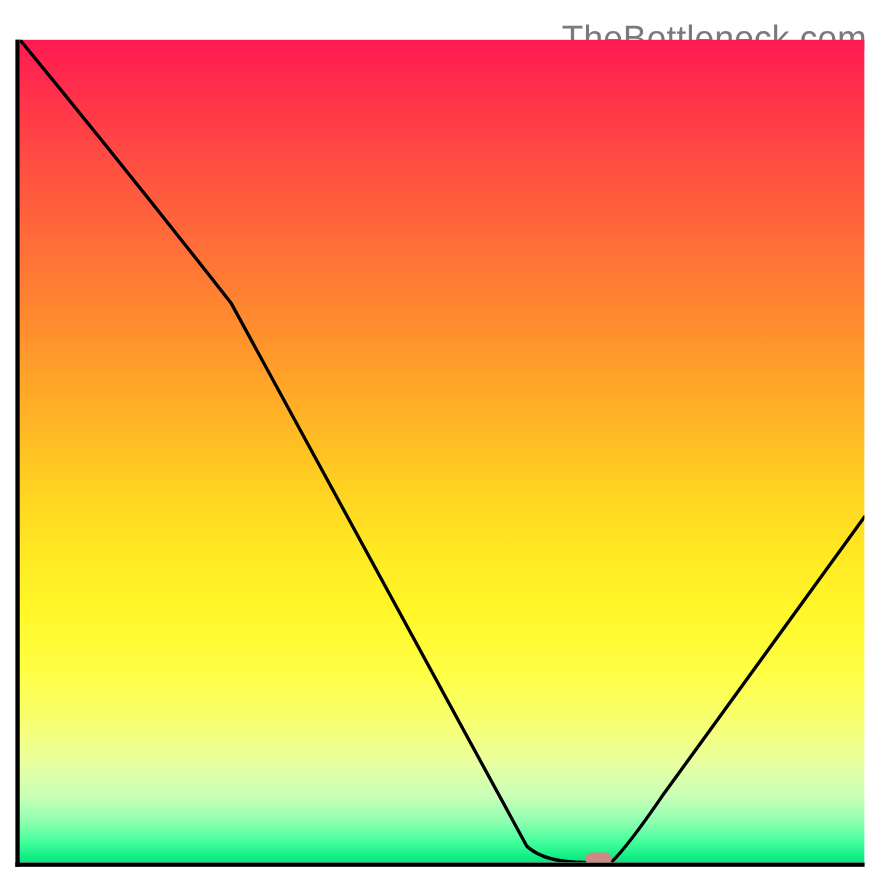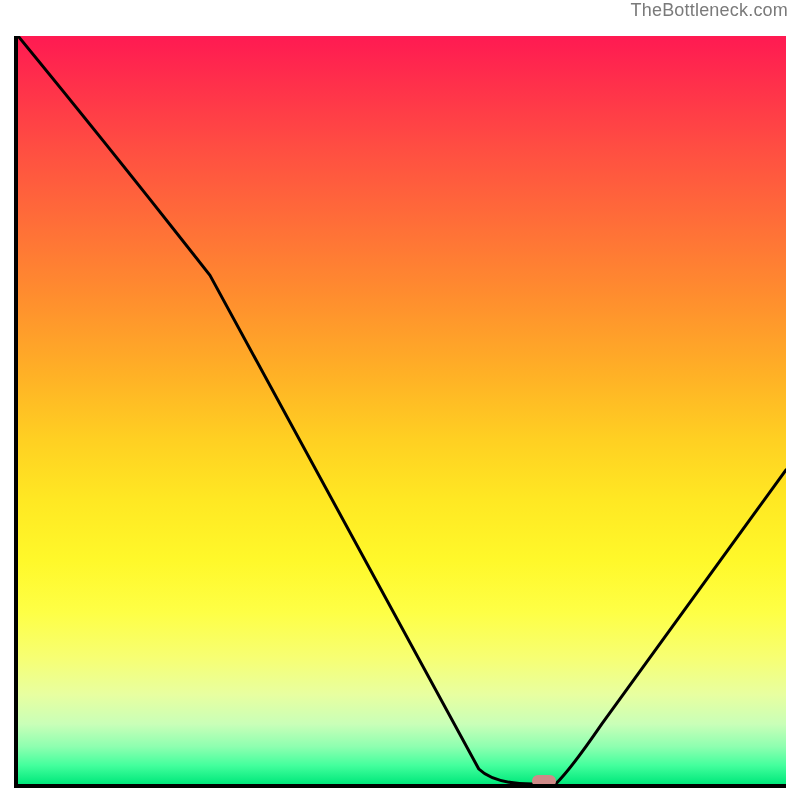--- a/index.html
+++ b/index.html
@@ -10,23 +10,23 @@
     background: #ffffff;
     font-family: Arial, Helvetica, sans-serif;
   }
   .frame {
     position: relative;
     width: 800px;
     height: 800px;
   }
   .watermark {
     position: absolute;
-    top: 0;
+    top: 16px;
     right: 12px;
-    font-size: 18px;
+    font-size: 32px;
     color: #7a7a7a;
     font-weight: 500;
     letter-spacing: 0.2px;
   }
   .plot {
     position: absolute;
     left: 14px;
     top: 36px;
     width: 772px;
     height: 752px;

